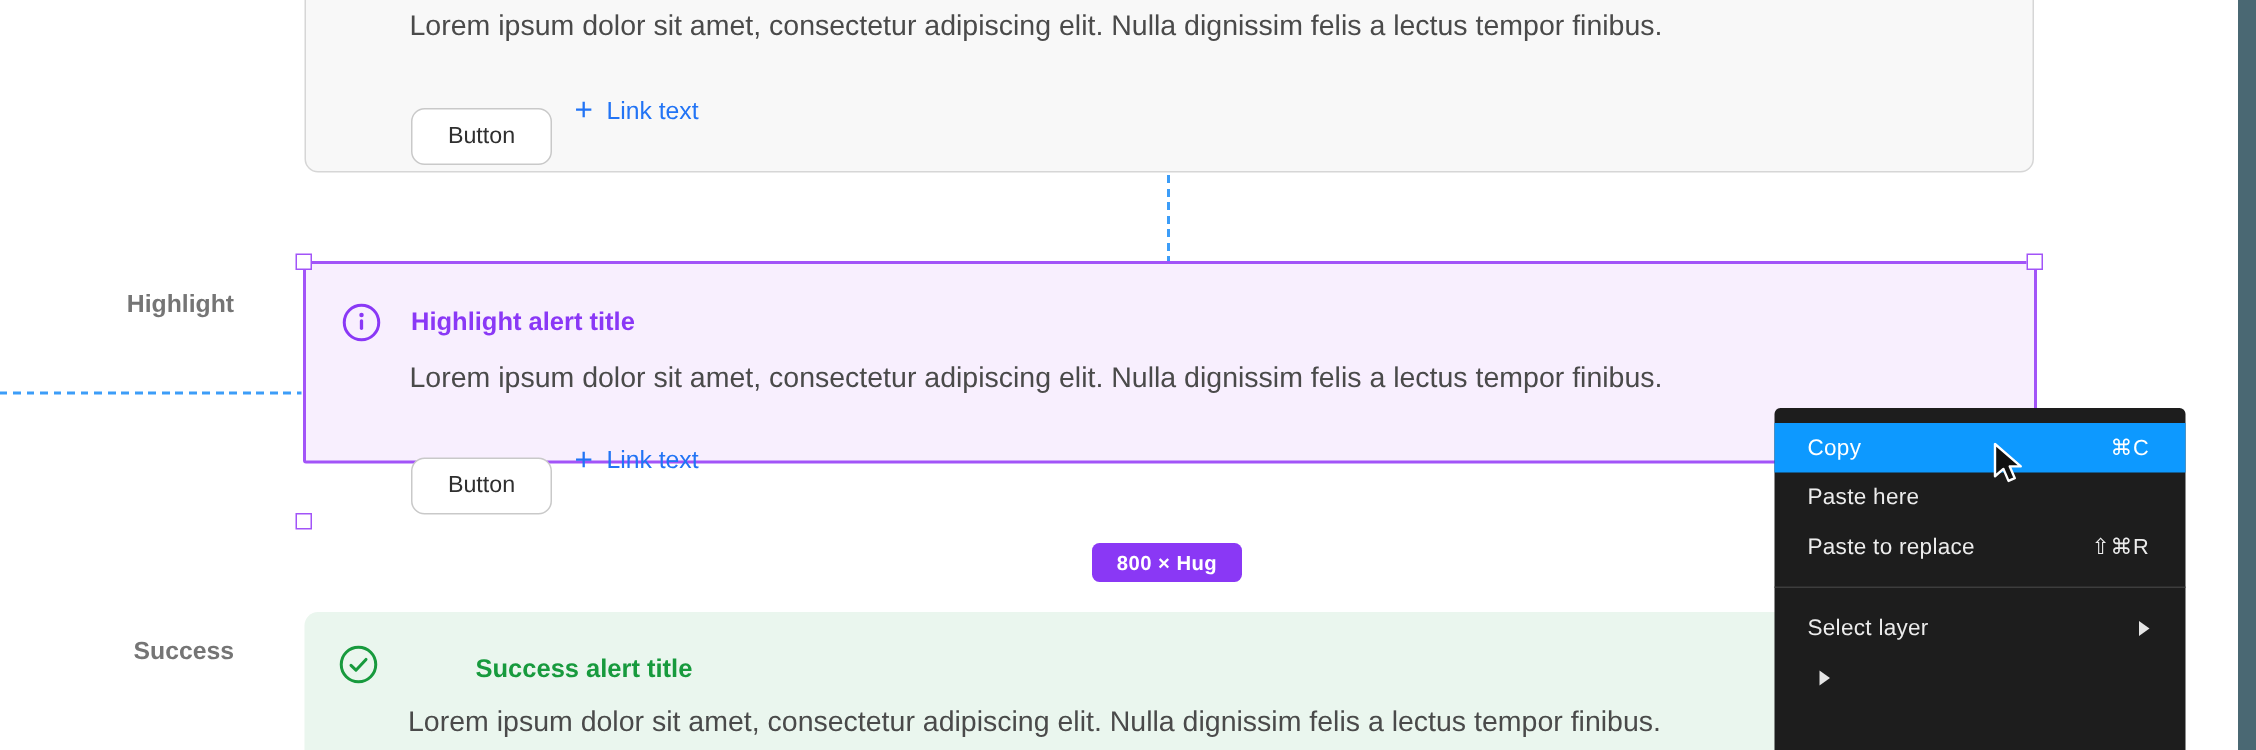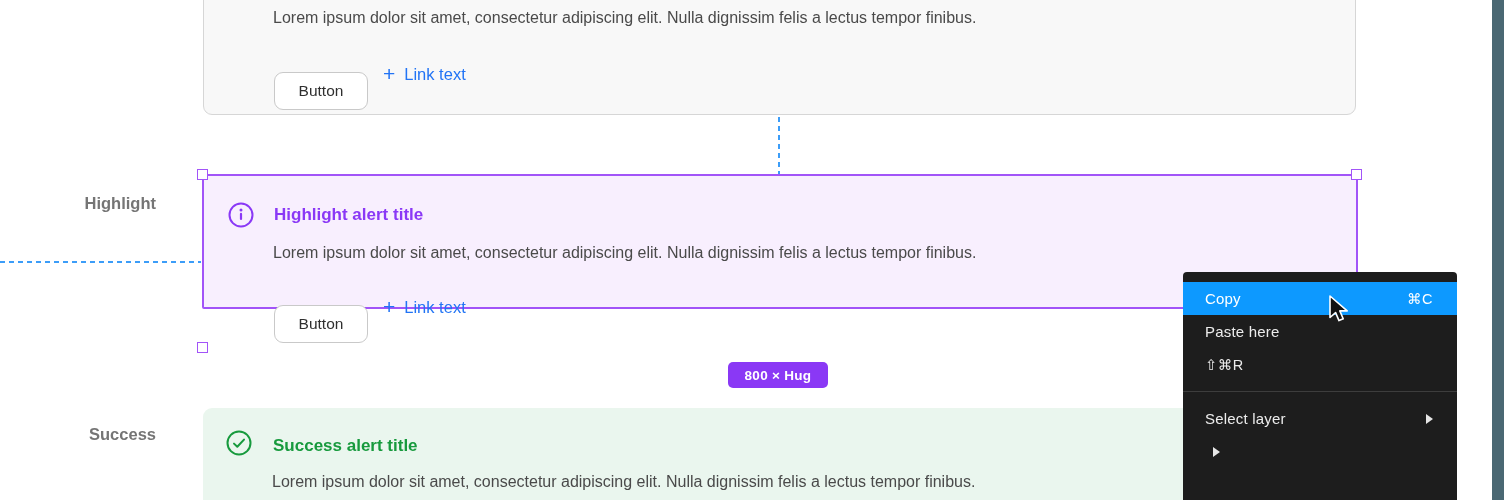--- a/index.html
+++ b/index.html
@@ -50,25 +50,25 @@
 
   .alert-icon { position: absolute; left: 24px; top: 26px; width: 26px; height: 26px; }
   .card-success .alert-icon { left: 23px; top: 22px; }
 
   .alert-title {
     position: absolute; left: 70px; top: 29px;
     font-size: 17px; font-weight: 700; line-height: 20px;
   }
   .alert-title.purple { color: #8a38f6; }
   .alert-title.green  { color: #179a3d; }
-  .card-success .alert-title { top: 28px; }
+  .card-success .alert-title { top: 28px; margin-left: 44px; }
 
   .alert-body {
     position: absolute; left: 69px; top: 64px;
-    font-size: 16px; color: #4a4a4a; line-height: 22px; white-space: nowrap;
+    font-size: 19px; color: #4a4a4a; line-height: 22px; white-space: nowrap;
   }
   .card-highlight .alert-body { top: 66px; }
   .card-success  .alert-body { top: 63px; }
 
   .alert-button {
     position: absolute; left: 70px; top: 129px;
     width: 94px; height: 38px;
     background: #ffffff; border: 1px solid #c9c9c9; border-radius: 9px;
     font-family: "Liberation Sans", sans-serif;
     font-size: 15.5px; font-weight: 500; color: #2f2f2f;
@@ -185,20 +185,21 @@
 
 <div class="context-menu">
   <div class="menu-item highlighted">
     <span class="menu-label">Copy</span>
     <span class="menu-shortcut">⌘C</span>
   </div>
   <div class="menu-item">
     <span class="menu-label">Paste here</span>
   </div>
   <div class="menu-item">
+    <span class="menu-label">Paste to replace</span>
     <span class="menu-shortcut">⇧⌘R</span>
   </div>
   <div class="menu-separator"></div>
   <div class="menu-item">
     <span class="menu-label">Select layer</span>
     <span class="submenu-arrow"></span>
   </div>
   <div class="menu-item">
     <span class="submenu-arrow"></span>
   </div>

